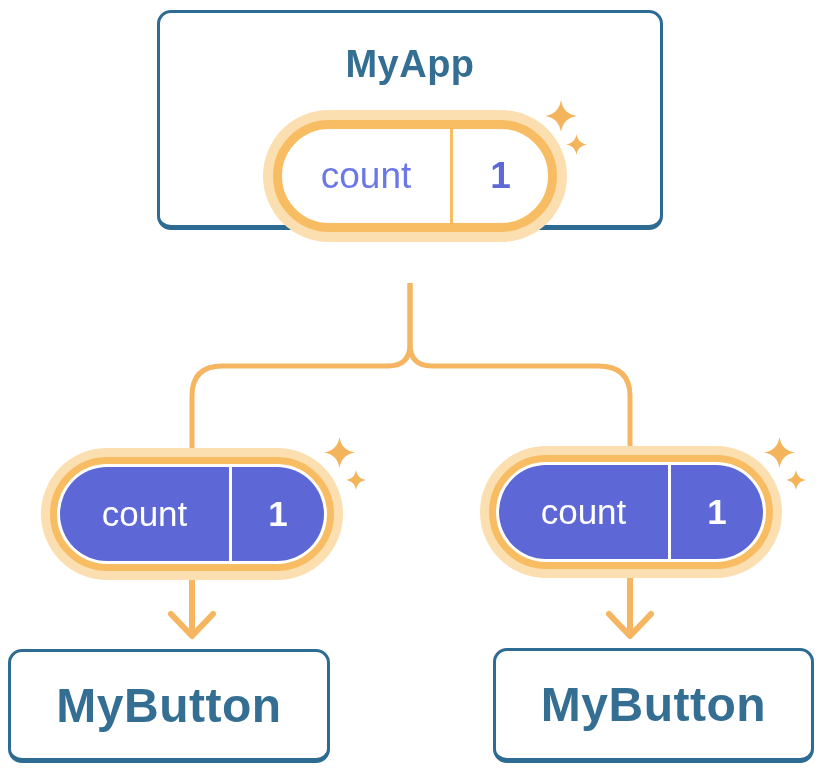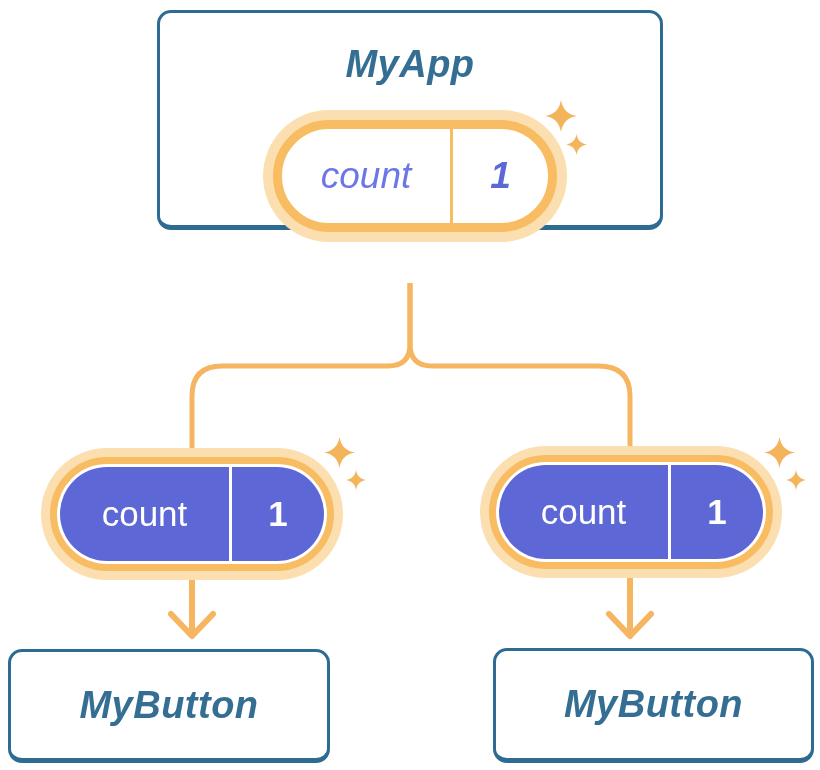--- a/index.html
+++ b/index.html
@@ -22,21 +22,21 @@
   .card{
     position:absolute;background:#ffffff;box-sizing:border-box;
     border:3px solid var(--blue-border);border-bottom-width:5px;border-radius:14px;
   }
   .card-title{
     color:var(--blue-text);font-weight:700;letter-spacing:0.5px;
     text-align:center;
   }
   #root-card .card-title{position:absolute;top:30px;left:0;width:100%;font-size:38px;}
   .child-card{display:flex;align-items:center;justify-content:center;}
-  .child-card .card-title{font-size:38px;font-style:italic;}
+  .child-card .card-title{font-size:48px;}
   
   .pill-halo{
     position:absolute;background:var(--halo-orange);border-radius:999px;
     box-sizing:border-box;
     text-align:right;
   }
   .pill-halo.top{padding:10px;}
   .pill-halo.lower{padding:9px;}
   .pill-ring-top{
     width:100%;height:100%;box-sizing:border-box;background:#ffffff;
@@ -76,21 +76,21 @@
       <path d="M192 570 V630"></path>
       <path d="M171 614 L192 636 L213 614"></path>
     </g>
     <g>
       <path d="M630 570 V630"></path>
       <path d="M609 614 L630 636 L651 614"></path>
     </g>
   </g>
 </svg>
 
-<div id="root-card" class="card" style="left:157px;top:10px;width:506px;height:220px;font-style:italic;">
+<div id="root-card" class="card" style="left:157px;top:10px;width:506px;height:220px;">
   <div class="card-title">MyApp</div>
   <div class="pill-halo top" style="left:103px;top:97px;width:304px;height:132px;">
     <div class="pill-ring-top">
       <div class="pill-cell cell-name">count</div>
       <div class="pill-divider"></div>
       <div class="pill-cell cell-value">1</div>
     </div>
   </div>
 </div>
 

